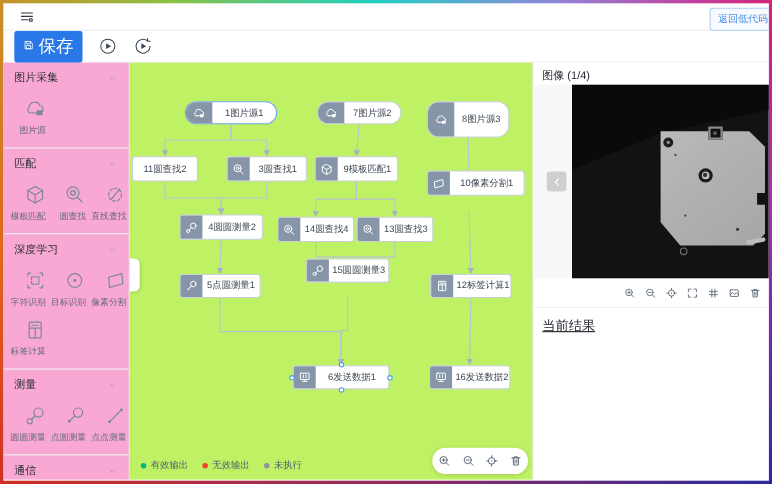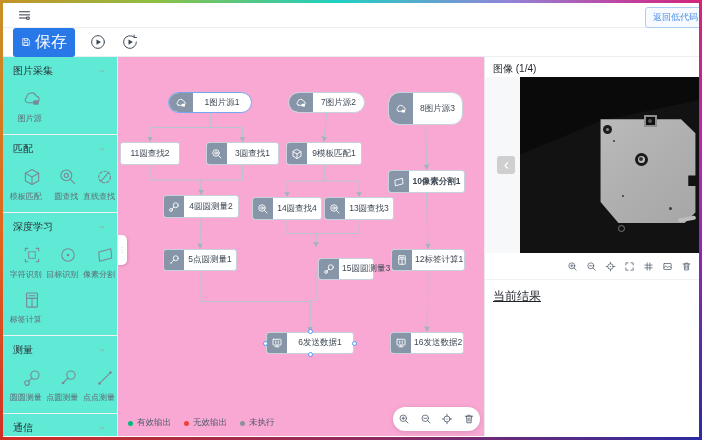--- a/index.html
+++ b/index.html
@@ -26,31 +26,31 @@
 
   
   .tbar { height:29px; border-bottom:1px solid #ebedf0; display:flex; align-items:center; padding:0 10px; gap:13px; }
   .save-btn { display:flex; align-items:center; gap:4px; background:#2878e8; color:#fff; font-size:16px;
     border:none; border-radius:3px; padding:4px 8px; cursor:pointer; }
   .run-btn { width:19px; height:19px; border-radius:50%; background:#fff; border:none; color:#3a4654;
     display:flex; align-items:center; justify-content:center; cursor:pointer; padding:0; }
 
   
   .bodyrow { display:flex; height:379px; }
-  .sidebar { width:115px; background:#5eead4; border-right:1px solid #e9ebee; overflow:hidden; flex:none; }
+  .sidebar { width:115px; background:#f9a8d4; border-right:1px solid #e9ebee; overflow:hidden; flex:none; }
   .sec { padding:4px 0 8px; border-bottom:1px solid #f0f1f3; }
   .sec-h { height:20px; padding:0 10px; display:flex; align-items:center; justify-content:space-between;
     font-size:10px; color:#2a2f36; cursor:pointer; }
   .sec-h .chev { color:#9aa3ad; display:flex; }
   .items { display:grid; grid-template-columns:repeat(3,1fr); row-gap:10px; padding:8px 2px 2px; }
   .titem { display:flex; flex-direction:column; align-items:flex-end; gap:4px; font-size:8px; color:#606a76; cursor:pointer; }
   .titem .ticon { color:#7b8898; display:flex; }
 
   
-  .canvas { position:relative; width:366px; height:379px; background:#f9a8d4; flex:none; overflow:hidden; }
+  .canvas { position:relative; width:366px; height:379px; background:#bef264; flex:none; overflow:hidden; }
   .edges { position:absolute; left:0; top:0; pointer-events:none; }
   .node { position:absolute; display:flex; align-items:stretch; background:#fff; border:1px solid #c8d1db;
     border-radius:3px; font-size:8.5px; color:#3d4753; cursor:pointer; }
   .node .nicon { width:20px; flex:none; background:#8695a7; color:#fff; display:flex; align-items:center;
     justify-content:center; border-radius:2px 0 0 2px; }
   .node .nlabel { flex:1; display:flex; align-items:center; justify-content:center; padding:0 3px; white-space:nowrap; }
   .node.pill { border-radius:11px; }
   .node.pill .nicon { width:24px; border-radius:10px 0 0 10px; }
   .node.accent { border-color:#6fa9ee; }
   .handle { position:absolute; width:5px; height:5px; background:#fff; border:1px solid #4d9df5; border-radius:50%; }
@@ -374,21 +374,21 @@
             </div>
             <div class="node" style="left: 168px; top: 85px; width: 76px; height: 23px;">
               <span class="nicon">
                 <svg width="12" height="12" viewBox="0 0 24 24" fill="none" stroke="currentColor" stroke-width="1.8" stroke-linecap="round" stroke-linejoin="round">
                   <path d="M12 3l8 4.5v9L12 21l-8-4.5v-9z"></path>
                   <path d="M4 7.5L12 12l8-4.5M12 12v9"></path>
                 </svg>
               </span>
               <span class="nlabel">9模板匹配1</span>
             </div>
-            <div class="node" style="left: 270px; top: 113px; width: 77px; height: 23px; font-weight: bold;">
+            <div class="node" style="left: 270px; top: 98px; width: 89px; height: 23px;">
               <span class="nicon">
                 <svg width="12" height="12" viewBox="0 0 24 24" fill="none" stroke="currentColor" stroke-width="1.8" stroke-linecap="round" stroke-linejoin="round">
                   <path d="M4.5 8.5L19 4.5l1 11-14.5 4z"></path>
                 </svg>
               </span>
               <span class="nlabel">10像素分割1</span>
             </div>
             <div class="node" style="left: 45px; top: 138px; width: 76px; height: 23px;">
               <span class="nicon">
                 <svg width="12" height="12" viewBox="0 0 24 24" fill="none" stroke="currentColor" stroke-width="1.8" stroke-linecap="round" stroke-linejoin="round">
@@ -422,21 +422,21 @@
             <div class="node" style="left: 45px; top: 192px; width: 74px; height: 22px;">
               <span class="nicon">
                 <svg width="12" height="12" viewBox="0 0 24 24" fill="none" stroke="currentColor" stroke-width="1.8" stroke-linecap="round" stroke-linejoin="round">
                   <circle cx="15.5" cy="8.5" r="5"></circle>
                   <circle cx="6" cy="18" r="1.6" fill="currentColor" stroke="none"></circle>
                   <path d="M7.2 16.8l4.6-4.6"></path>
                 </svg>
               </span>
               <span class="nlabel">5点圆测量1</span>
             </div>
-            <div class="node" style="left: 160px; top: 201px; width: 56px; height: 22px; margin-left: 40px;">
+            <div class="node" style="left: 160px; top: 178px; width: 76px; height: 22px;">
               <span class="nicon">
                 <svg width="12" height="12" viewBox="0 0 24 24" fill="none" stroke="currentColor" stroke-width="1.8" stroke-linecap="round" stroke-linejoin="round">
                   <circle cx="15.5" cy="8.5" r="5"></circle>
                   <circle cx="6" cy="18" r="2.8"></circle>
                   <path d="M8.2 15.8l3.6-3.6"></path>
                 </svg>
               </span>
               <span class="nlabel">15圆圆测量3</span>
             </div>
             <div class="node" style="left: 273px; top: 192px; width: 74px; height: 22px;">

